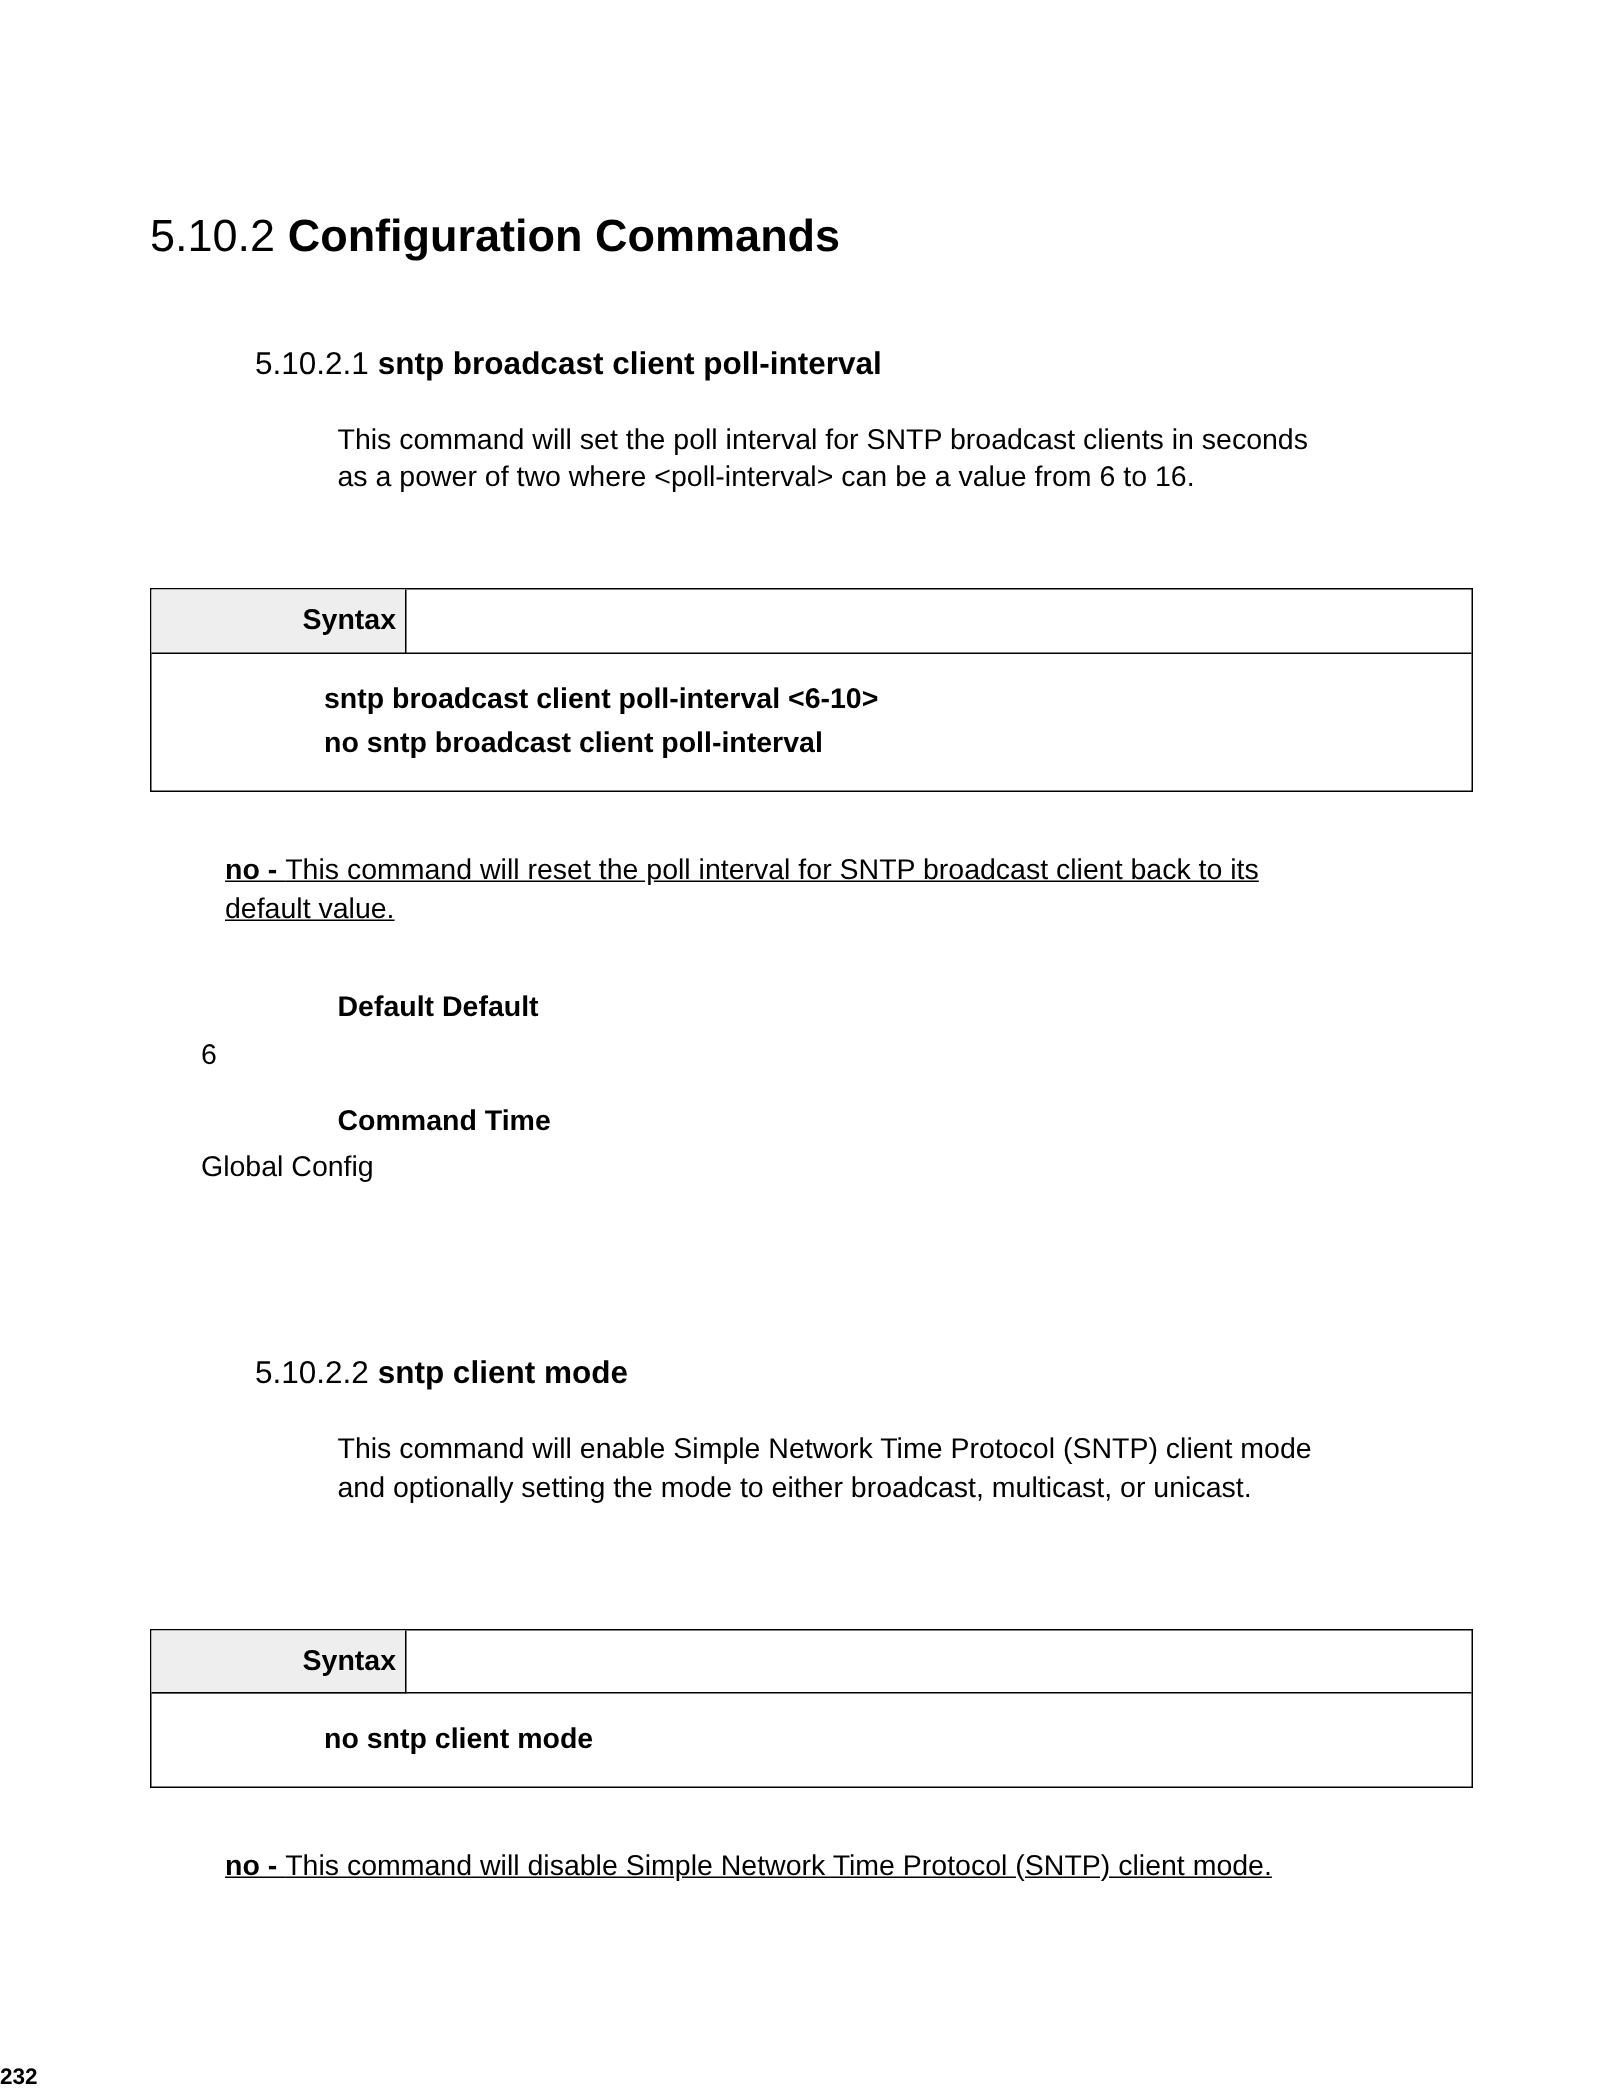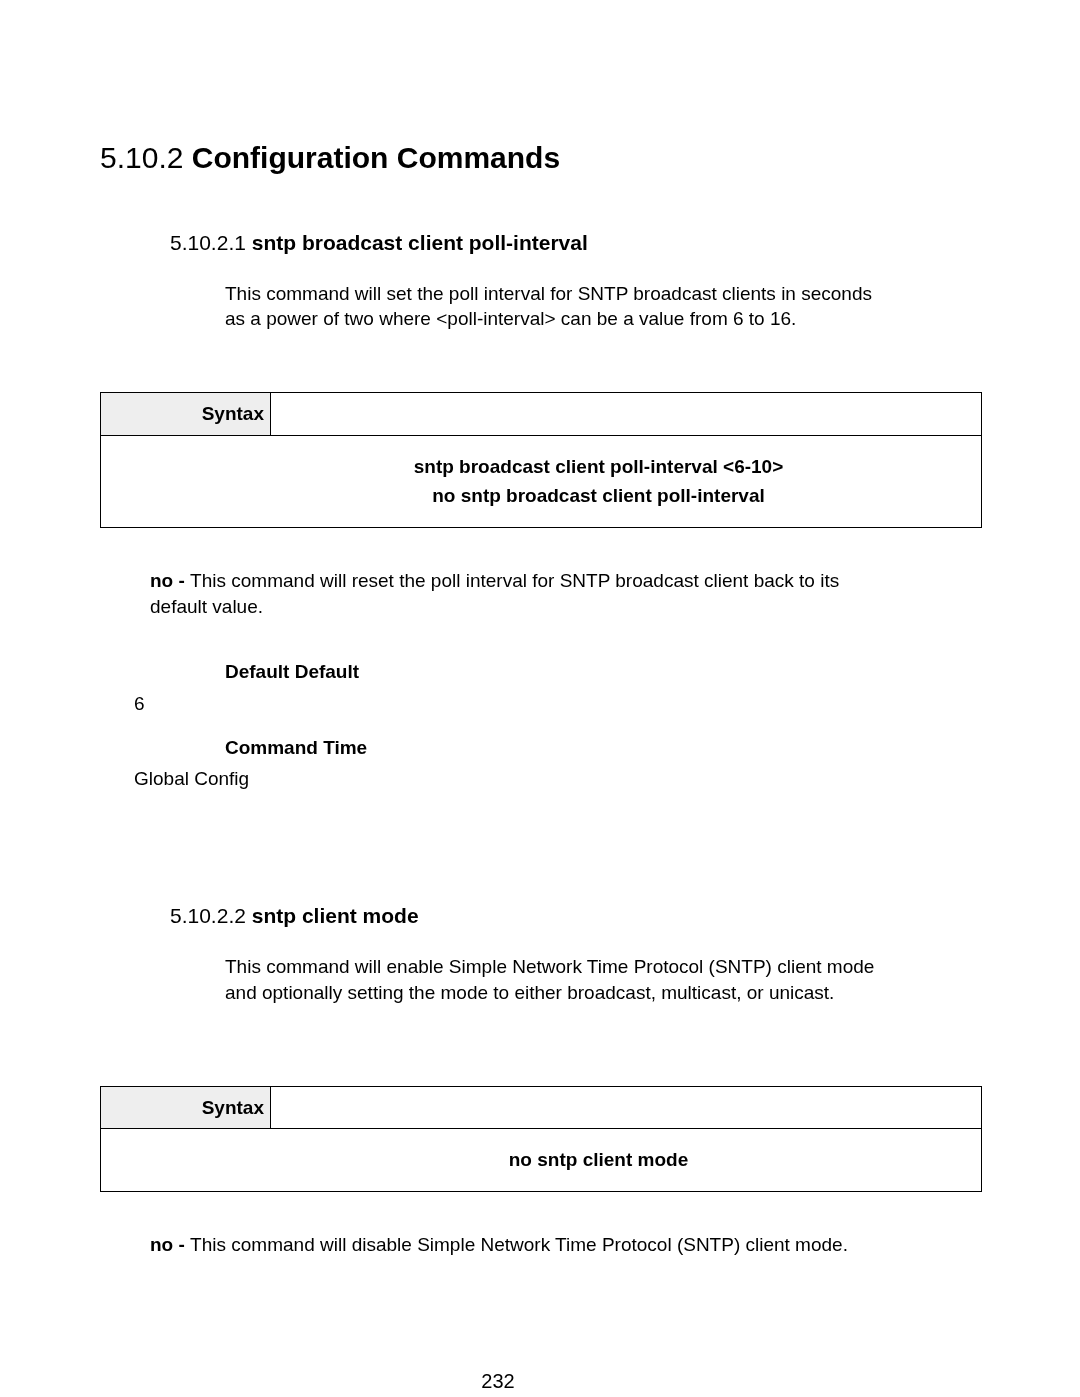--- a/index.html
+++ b/index.html
@@ -55,51 +55,52 @@
     font-weight: bold;
     box-sizing: border-box;
     padding-right: 6px;
     margin-bottom: -1px;
   }
   .syntax-body {
     border-top: 1px solid #000;
     padding: 14px 0 14px 115px;
     font-weight: bold;
   }
-  .syntax-body .line { margin: 4px 0; text-align: center; }
+  .syntax-body .line { margin: 4px 0; }
   .param-block {
     margin: 0 0 50px 0;
   }
   .param-line {
     margin: 6px 0;
     padding-left: 160px;
   }
   .param-line .label { font-weight: bold; }
   .no-line {
     padding-left: 50px;
     margin: 10px 0 40px 0;
+    text-decoration: underline;
   }
   .no-line .label { font-weight: bold; }
   .setting-label {
     font-weight: bold;
     padding-left: 125px;
     margin: 4px 0 6px 0;
   }
   .setting-value {
     padding-left: 34px;
     margin-bottom: 18px;
   }
   .page-number {
     position: absolute;
     bottom: 30px;
     left: 0;
     width: 100%;
-    text-align: center;
-    font-weight: normal;
-    font-size: 20px;
+    text-align: left;
+    font-weight: bold;
+    font-size: 15px;
   }
 </style>
 </head>
 <body>
 
 <div class="page">
 
   <h2 class="section">
     <span class="num">5.10.2</span>
     <span class="title">Configuration Commands</span>

